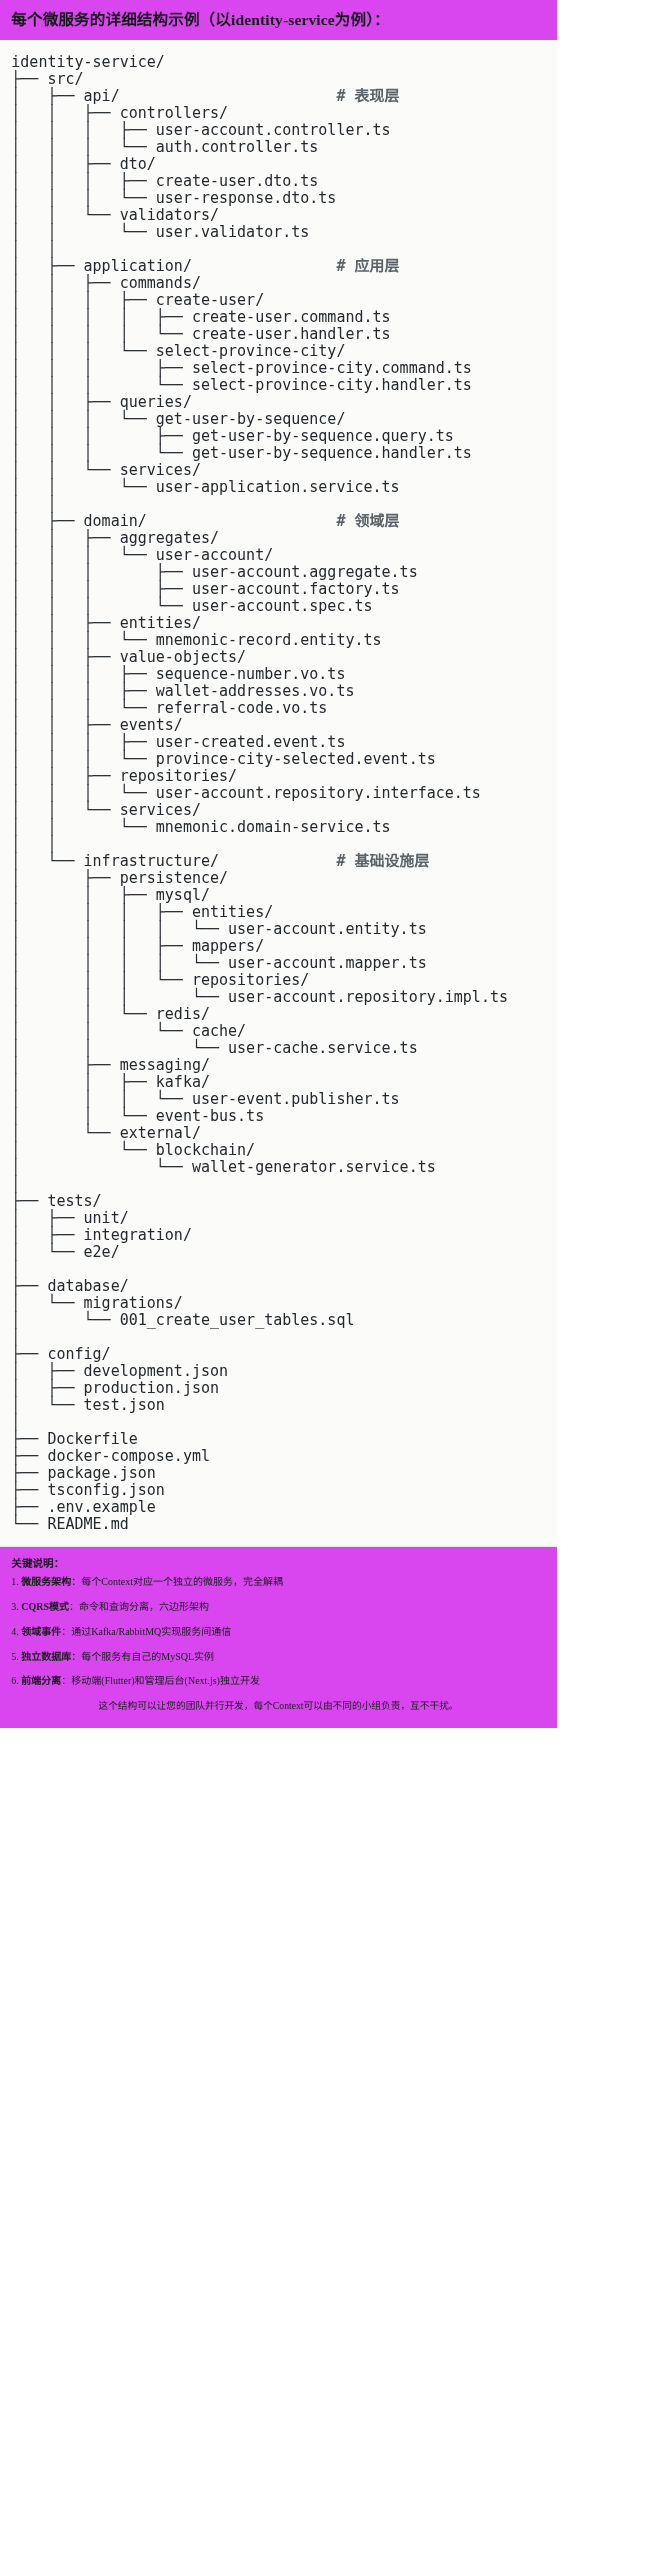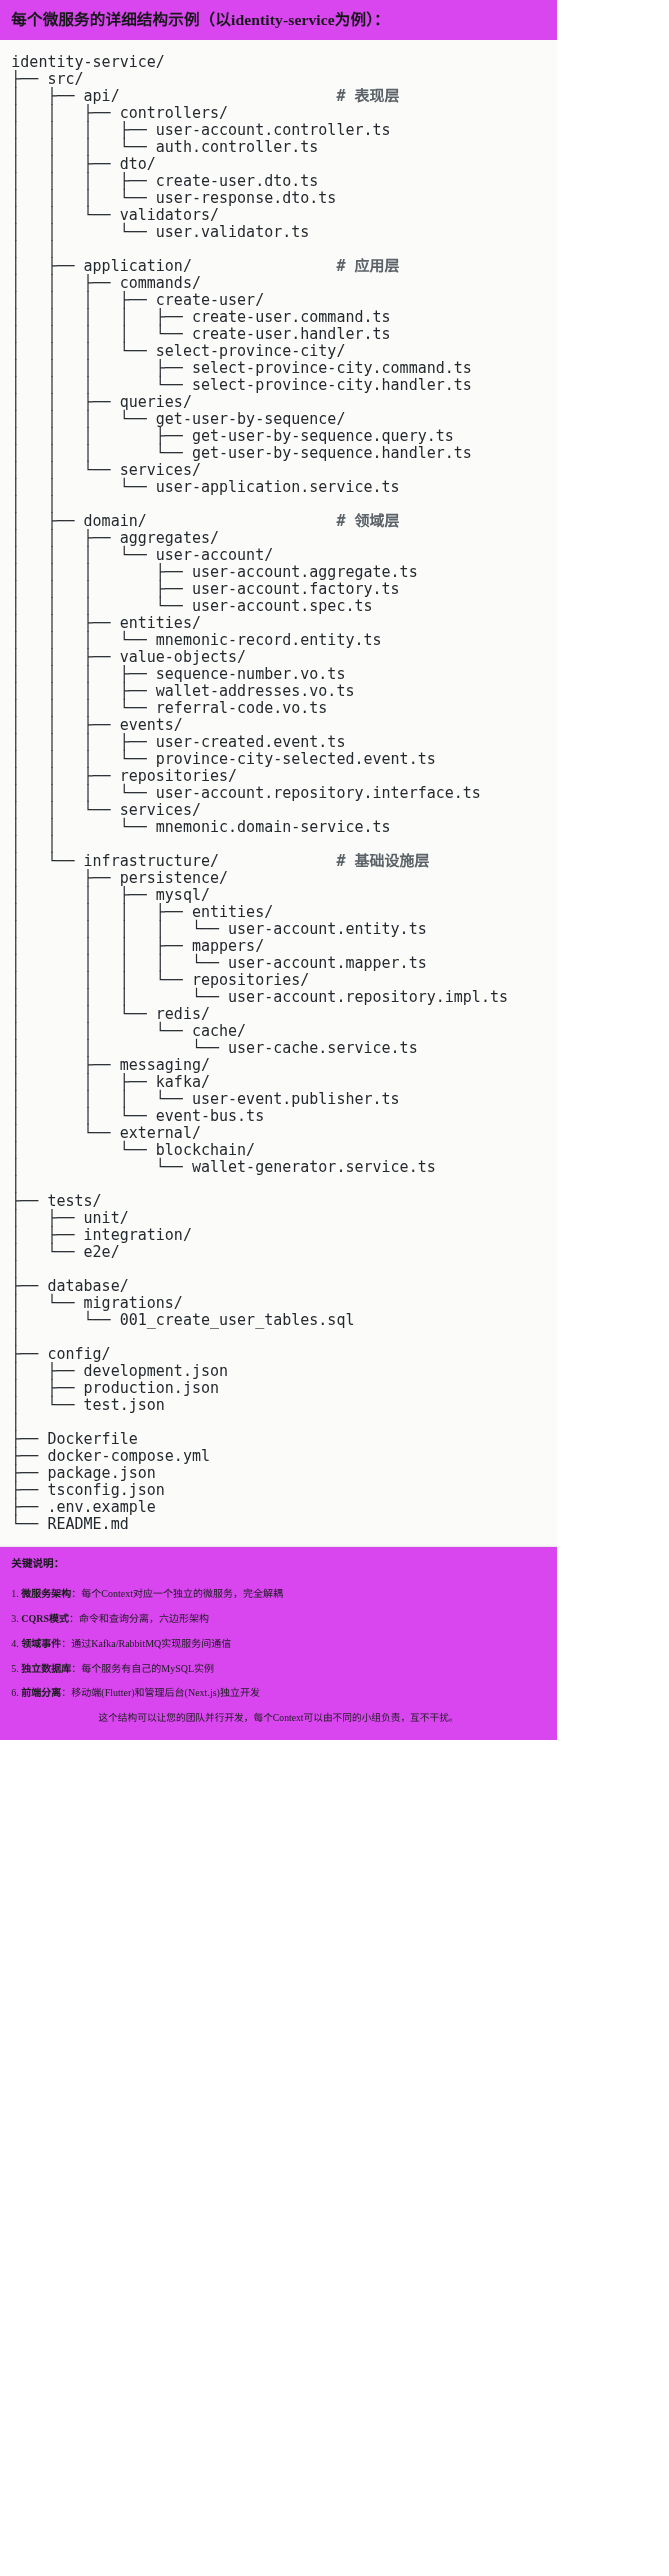--- a/index.html
+++ b/index.html
@@ -74,21 +74,21 @@
     width: 100%;
   }
   .notes {
     padding: 10px 11.3px 13.8px 11.3px;
   }
   .notes-title {
     font-family: "Liberation Serif", "DejaVu Serif", serif;
     font-weight: 700;
     font-size: 10.6px;
     color: #16181a;
-    margin: 0 0 14px 0;
+    margin: 0 0 2px 0;
     line-height: 1.5;
   }
   .note-item {
     font-family: "Liberation Serif", "DejaVu Serif", serif;
     font-size: 10px;
     line-height: 1.6;
     color: #1b1d1f;
     margin: 0 0 8.8px 0;
   }
   .note-item .num {

